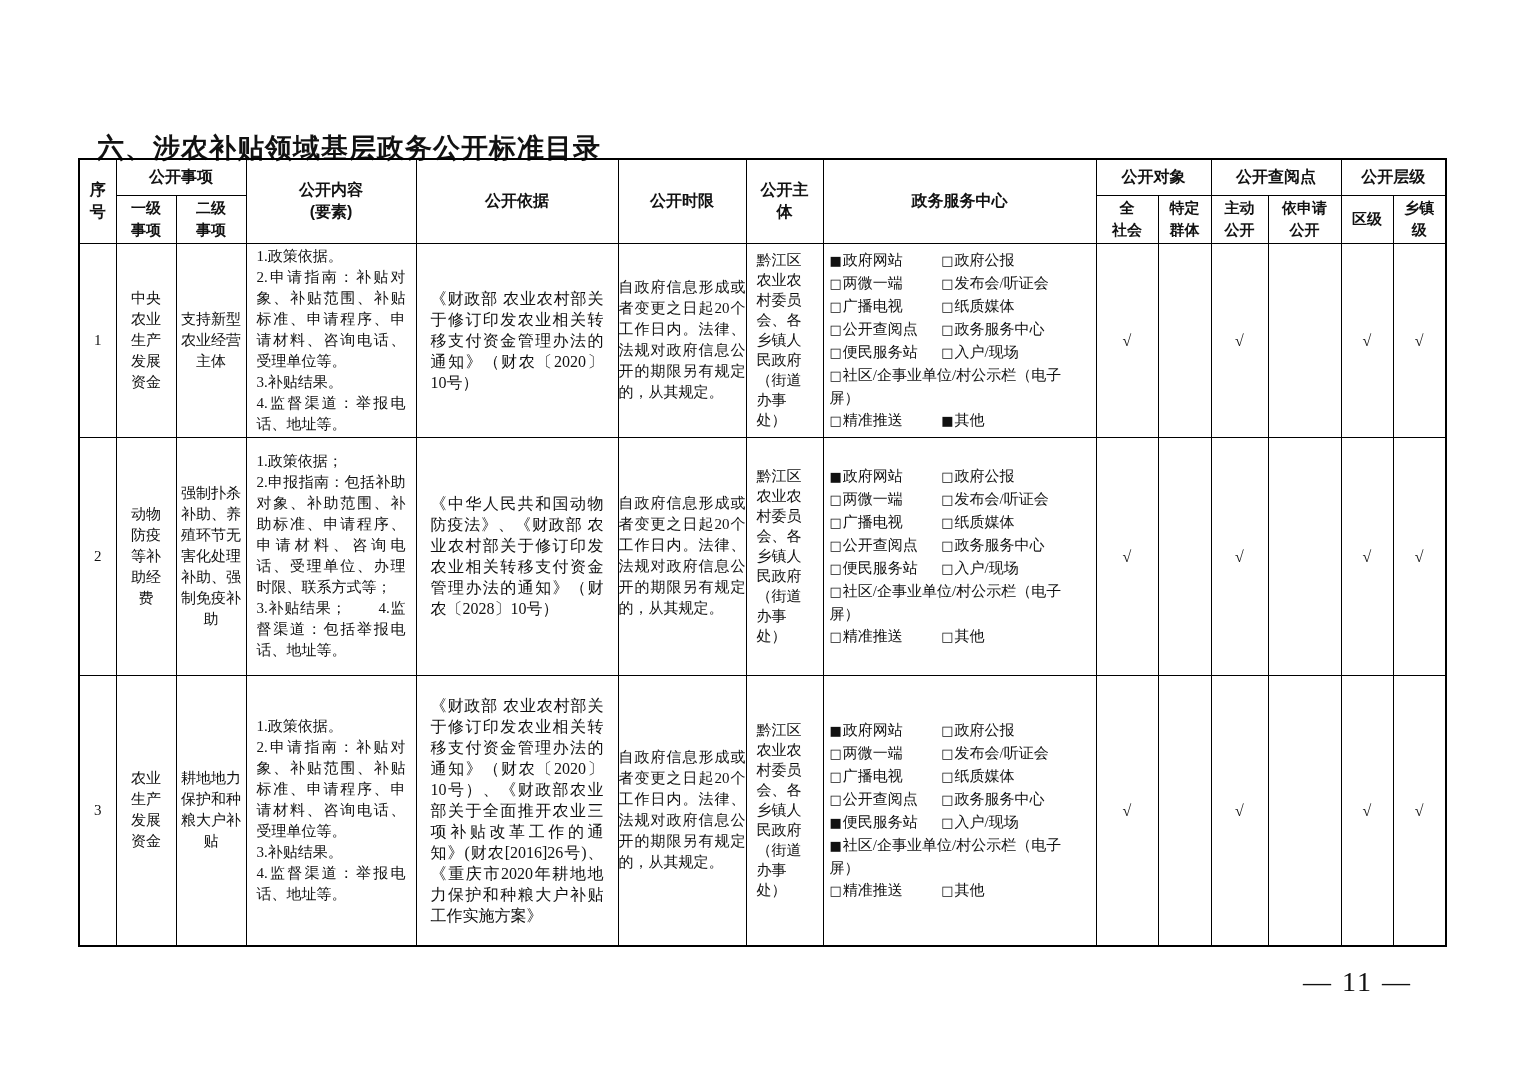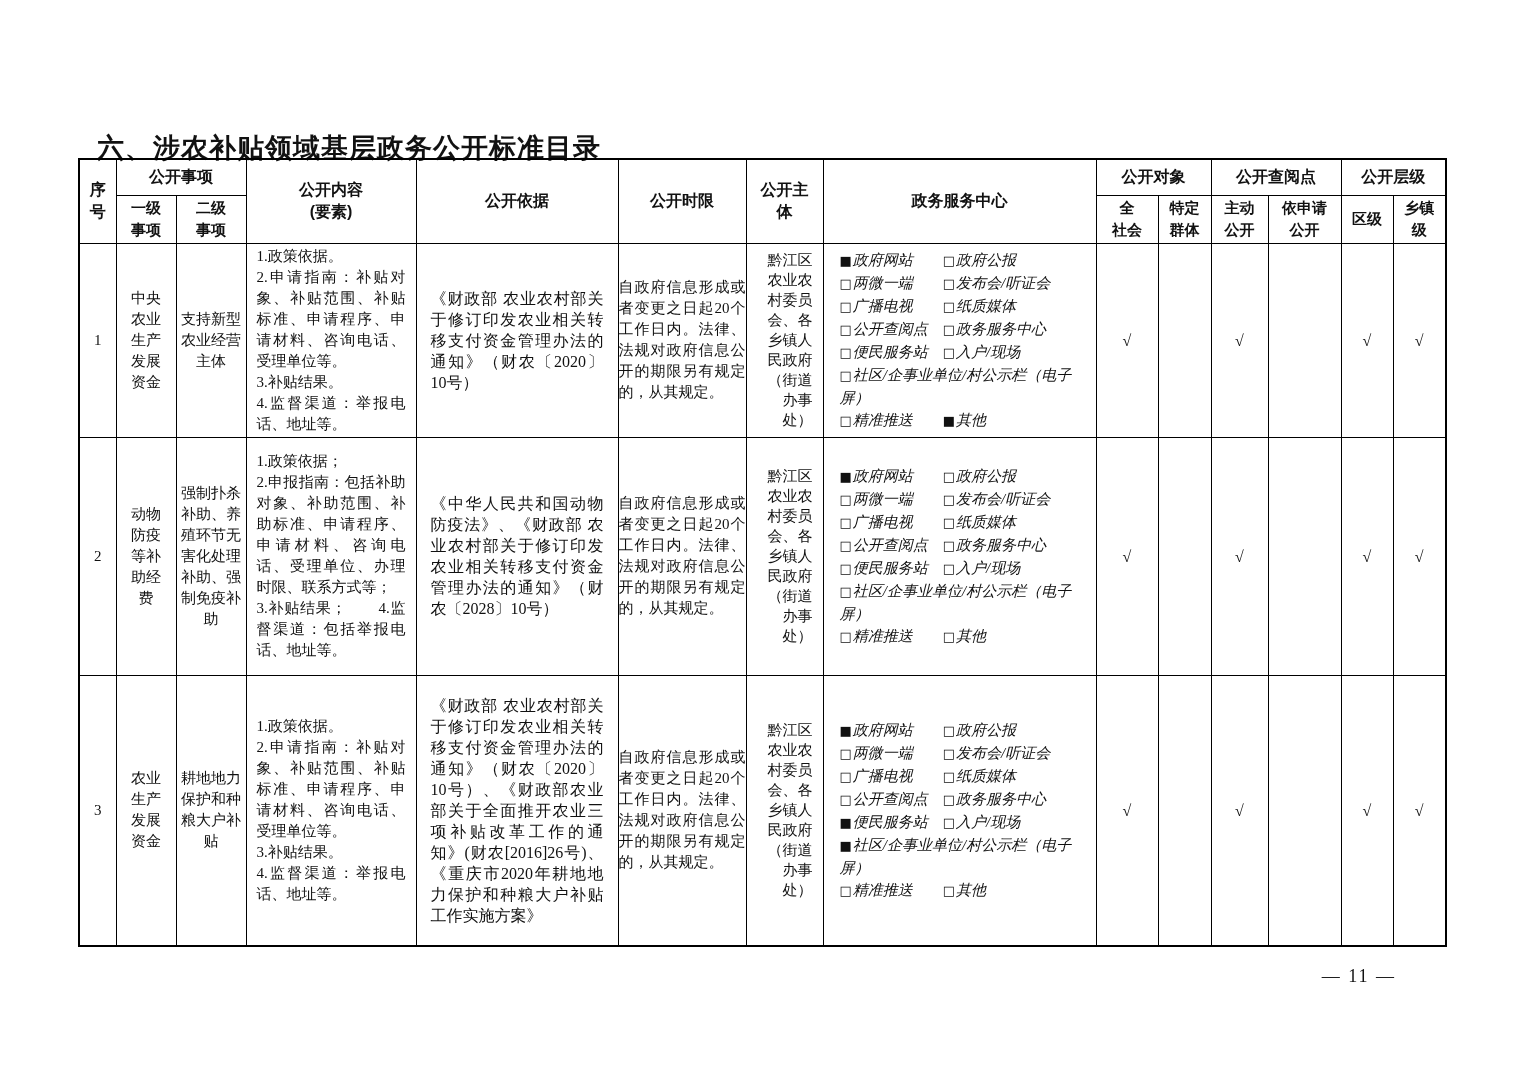--- a/index.html
+++ b/index.html
@@ -49,36 +49,36 @@
   }
   tr.row-1 { height: 186px; }
   tr.row-2 { height: 238px; }
   tr.row-3 { height: 255px; }
   td.c { text-align: center; }
   td.cell-level1 { padding: 8px 9px; text-align: center; }
   td.cell-level2 { padding: 0 0; text-align: center; }
   td.cell-content { padding: 2px 10px; text-align: justify; white-space: pre-line; }
   td.cell-basis { padding: 19px 14px; text-align: justify; font-size: 16px; }
   td.cell-time { padding: 2px 0; text-align: justify; }
-  td.cell-subject { padding: 0 10px; text-align: right; line-height: 20px; }
-  td.cell-channels { padding: 4px 16px; font-style: italic; }
+  td.cell-subject { padding: 0 10px; text-align: left; line-height: 20px; }
+  td.cell-channels { padding: 4px 6px; }
   td.cell-check { text-align: center; font-size: 16px; }
   .channels-list { display: flex; flex-wrap: wrap; align-content: center; }
   .channel-item { flex: 0 0 43%; line-height: 22px; }
   .channel-item.alt { flex: 0 0 57%; }
   .channel-item.wide { flex: 0 0 100%; }
   .checkbox {
     font-family: "DejaVu Sans", sans-serif;
     font-size: 13px;
     margin-right: 1px;
   }
   .page-number {
     position: absolute;
-    right: 124px; top: 966px;
-    font-size: 18px;
+    right: 108px; top: 966px;
+    font-size: 28px;
     letter-spacing: 2px;
     white-space: nowrap;
   }
 </style>
 </head>
 <body>
 
 <h1 class="page-title">六、涉农补贴领域基层政务公开标准目录</h1>
 
 <table class="catalog">

